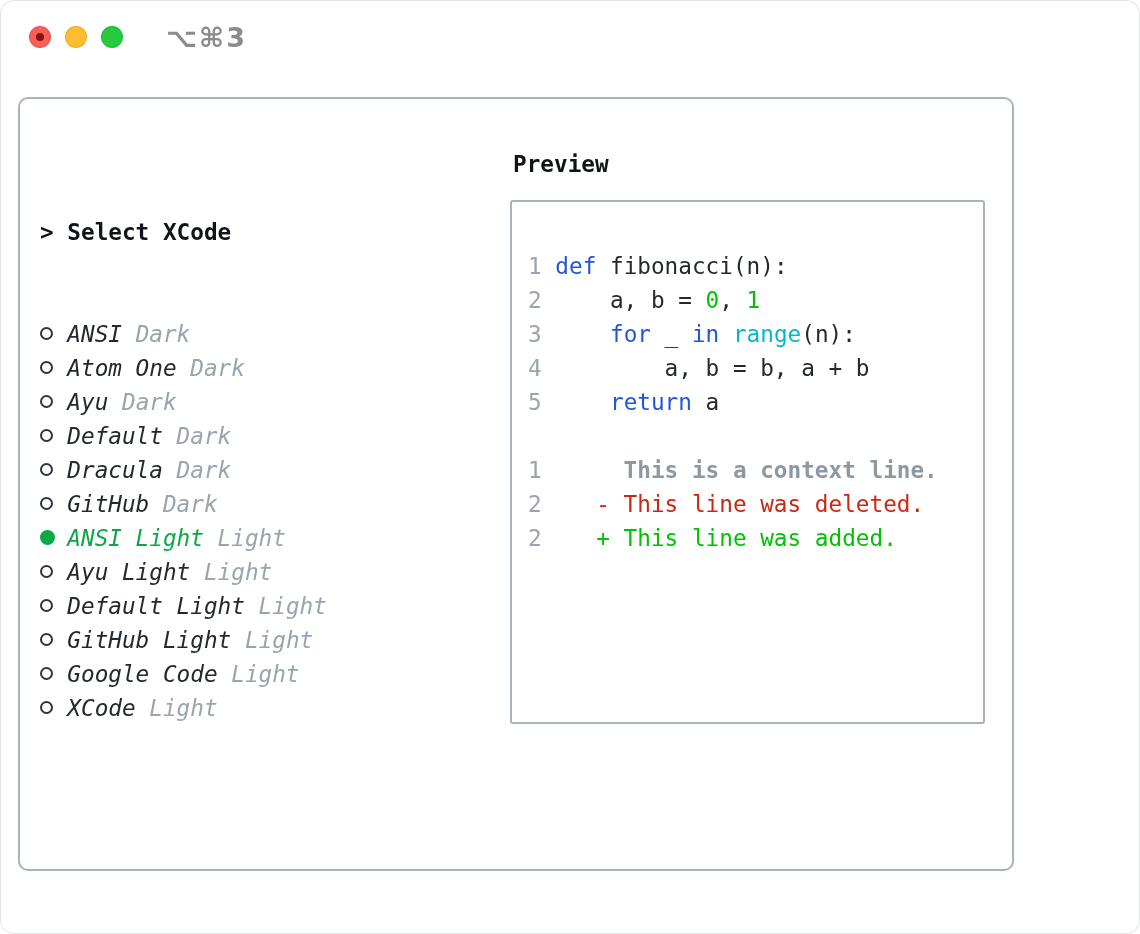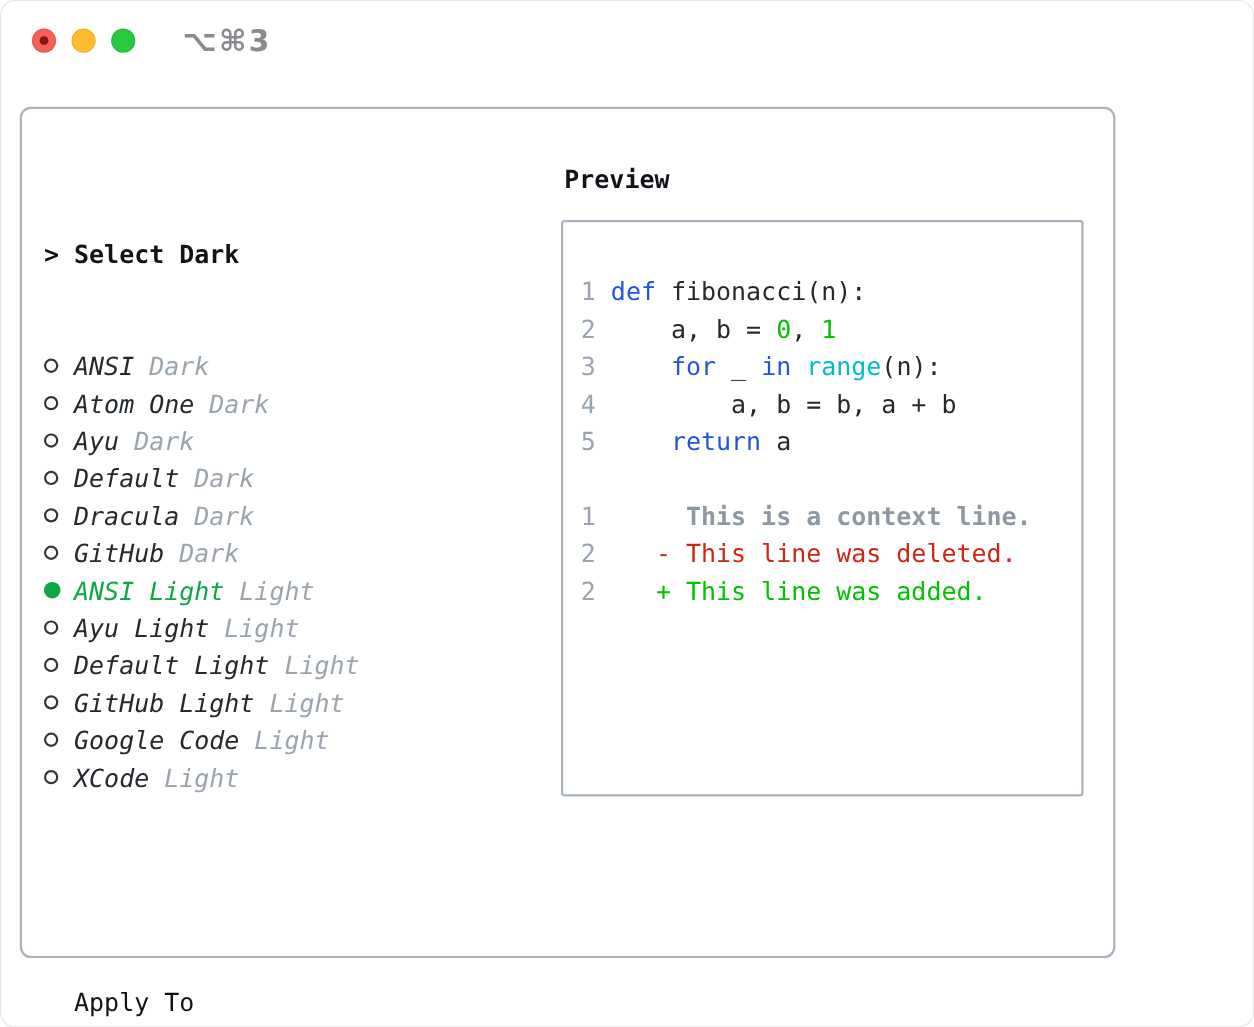--- a/index.html
+++ b/index.html
@@ -98,24 +98,23 @@
       <span class="dot"></span>
     </span>
     <span class="tl yellow"></span>
     <span class="tl green"></span>
     <span class="title">⌥⌘3</span>
   </div>
 
   <div class="panel">
 
     <div class="left-pane mono">
-      <div class="row"><span class="marker caret">&gt;</span><span class="h1">Select Dark</span></div>
+      <div class="row"><span class="marker caret">&gt;</span><span class="h1">Select XCode</span></div>
       <div id="theme-items"><div class="row"><span class="marker"><span class="circle"></span></span><span class="name">ANSI</span><span class="badge"> Dark</span></div><div class="row"><span class="marker"><span class="circle"></span></span><span class="name">Atom One</span><span class="badge"> Dark</span></div><div class="row"><span class="marker"><span class="circle"></span></span><span class="name">Ayu</span><span class="badge"> Dark</span></div><div class="row"><span class="marker"><span class="circle"></span></span><span class="name">Default</span><span class="badge"> Dark</span></div><div class="row"><span class="marker"><span class="circle"></span></span><span class="name">Dracula</span><span class="badge"> Dark</span></div><div class="row"><span class="marker"><span class="circle"></span></span><span class="name">GitHub</span><span class="badge"> Dark</span></div><div class="row"><span class="marker"><span class="circle filled"></span></span><span class="name selected">ANSI Light</span><span class="badge"> Light</span></div><div class="row"><span class="marker"><span class="circle"></span></span><span class="name">Ayu Light</span><span class="badge"> Light</span></div><div class="row"><span class="marker"><span class="circle"></span></span><span class="name">Default Light</span><span class="badge"> Light</span></div><div class="row"><span class="marker"><span class="circle"></span></span><span class="name">GitHub Light</span><span class="badge"> Light</span></div><div class="row"><span class="marker"><span class="circle"></span></span><span class="name">Google Code</span><span class="badge"> Light</span></div><div class="row"><span class="marker"><span class="circle"></span></span><span class="name">XCode</span><span class="badge"> Light</span></div></div>
       <div class="row"></div>
-      <div class="row"><span class="marker"></span><span class="h2">Apply To</span></div>
       
       
       
       
     </div>
 
     <div class="preview-label mono h1">Preview</div>
 
     <div class="preview-box mono" id="preview-box"><div class="code-line"><span class="tok-ln">1 </span><span class="tok-kw">def</span><span class="tok-tx"> fibonacci(n):</span></div><div class="code-line"><span class="tok-ln">2 </span><span class="tok-tx">    a, b = </span><span class="tok-gr">0</span><span class="tok-tx">, </span><span class="tok-gr">1</span></div><div class="code-line"><span class="tok-ln">3 </span><span class="tok-tx">    </span><span class="tok-kw">for</span><span class="tok-tx"> _ </span><span class="tok-kw">in</span><span class="tok-tx"> </span><span class="tok-fn">range</span><span class="tok-tx">(n):</span></div><div class="code-line"><span class="tok-ln">4 </span><span class="tok-tx">        a, b = b, a + b</span></div><div class="code-line"><span class="tok-ln">5 </span><span class="tok-tx">    </span><span class="tok-kw">return</span><span class="tok-tx"> a</span></div><div class="code-line"></div><div class="code-line"><span class="tok-ln">1 </span><span class="tok-ctx">     This is a context line.</span></div><div class="code-line"><span class="tok-ln">2 </span><span class="tok-del">   - This line was deleted.</span></div><div class="code-line"><span class="tok-ln">2 </span><span class="tok-add">   + This line was added.</span></div></div>
 

